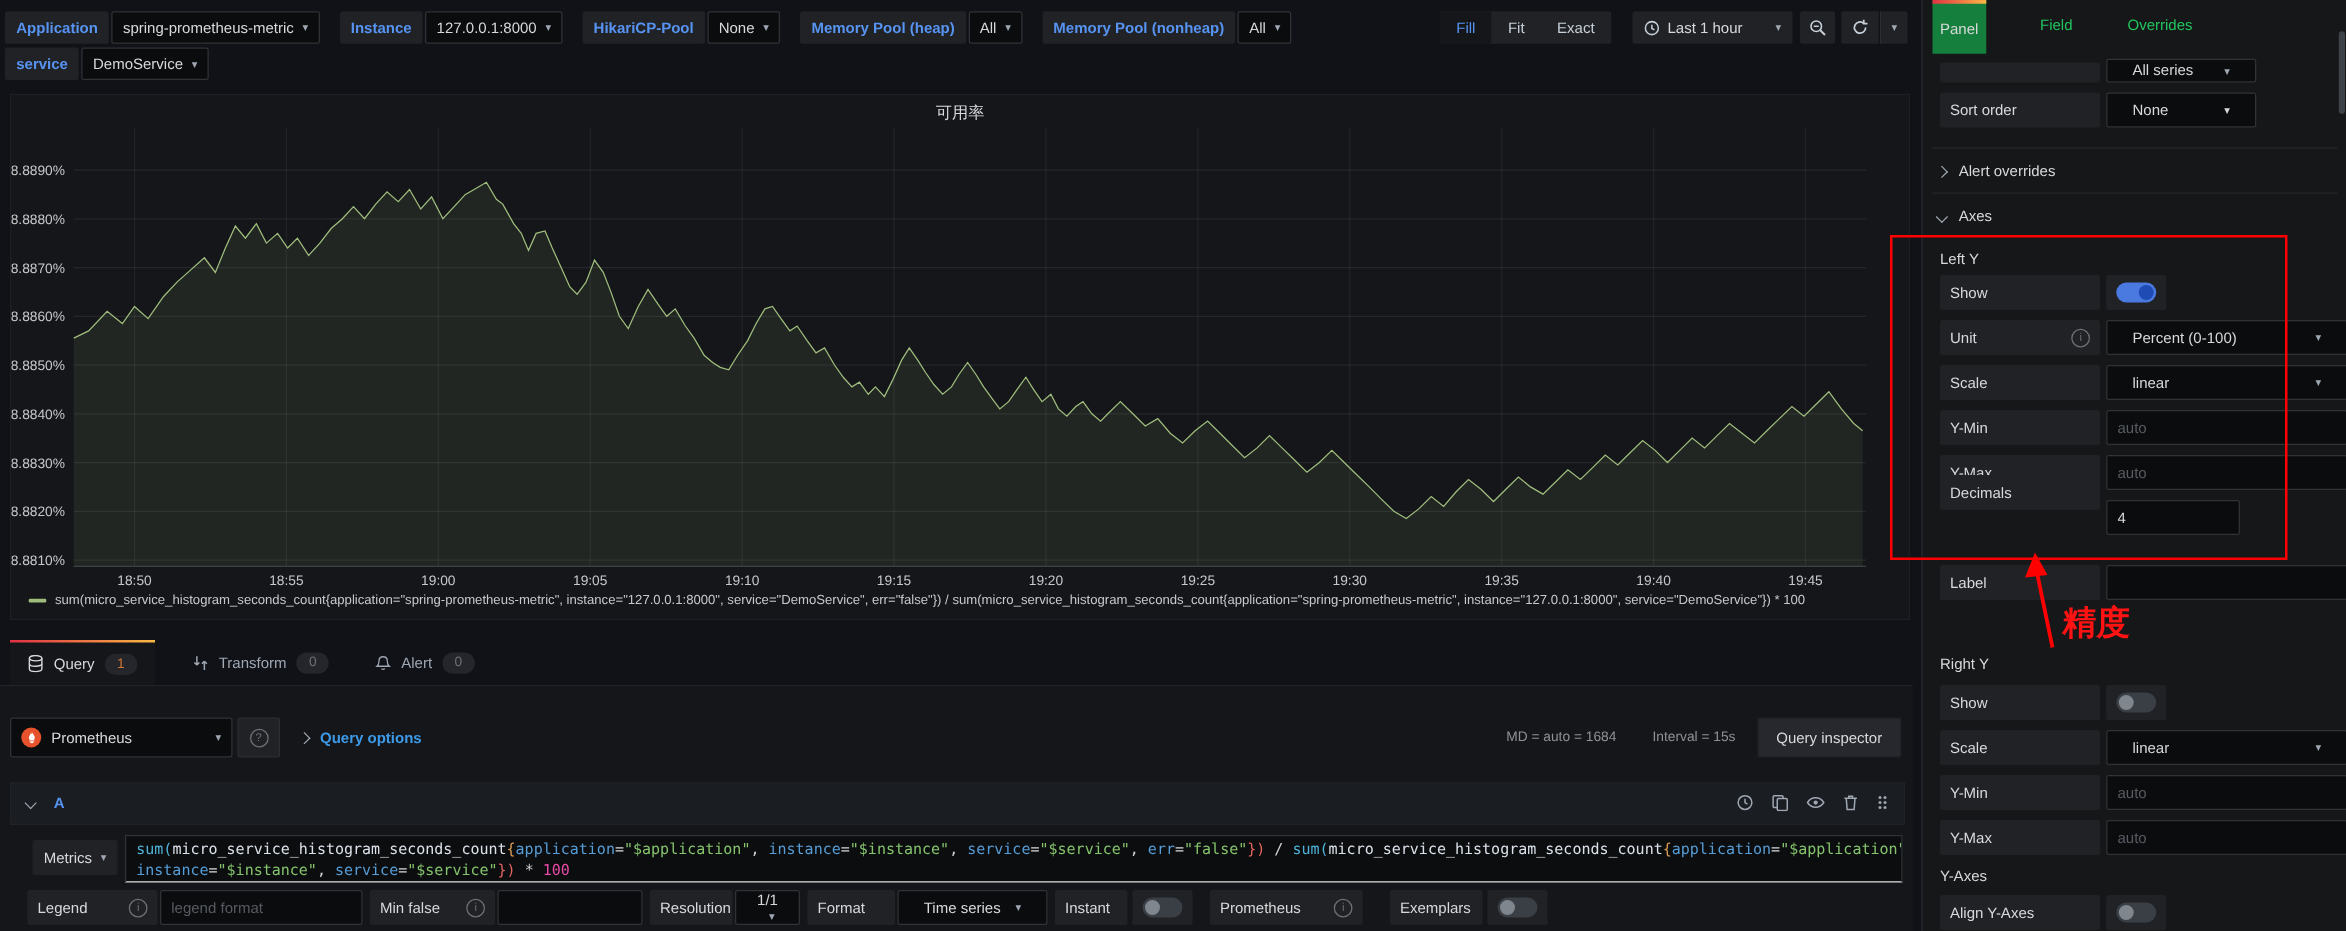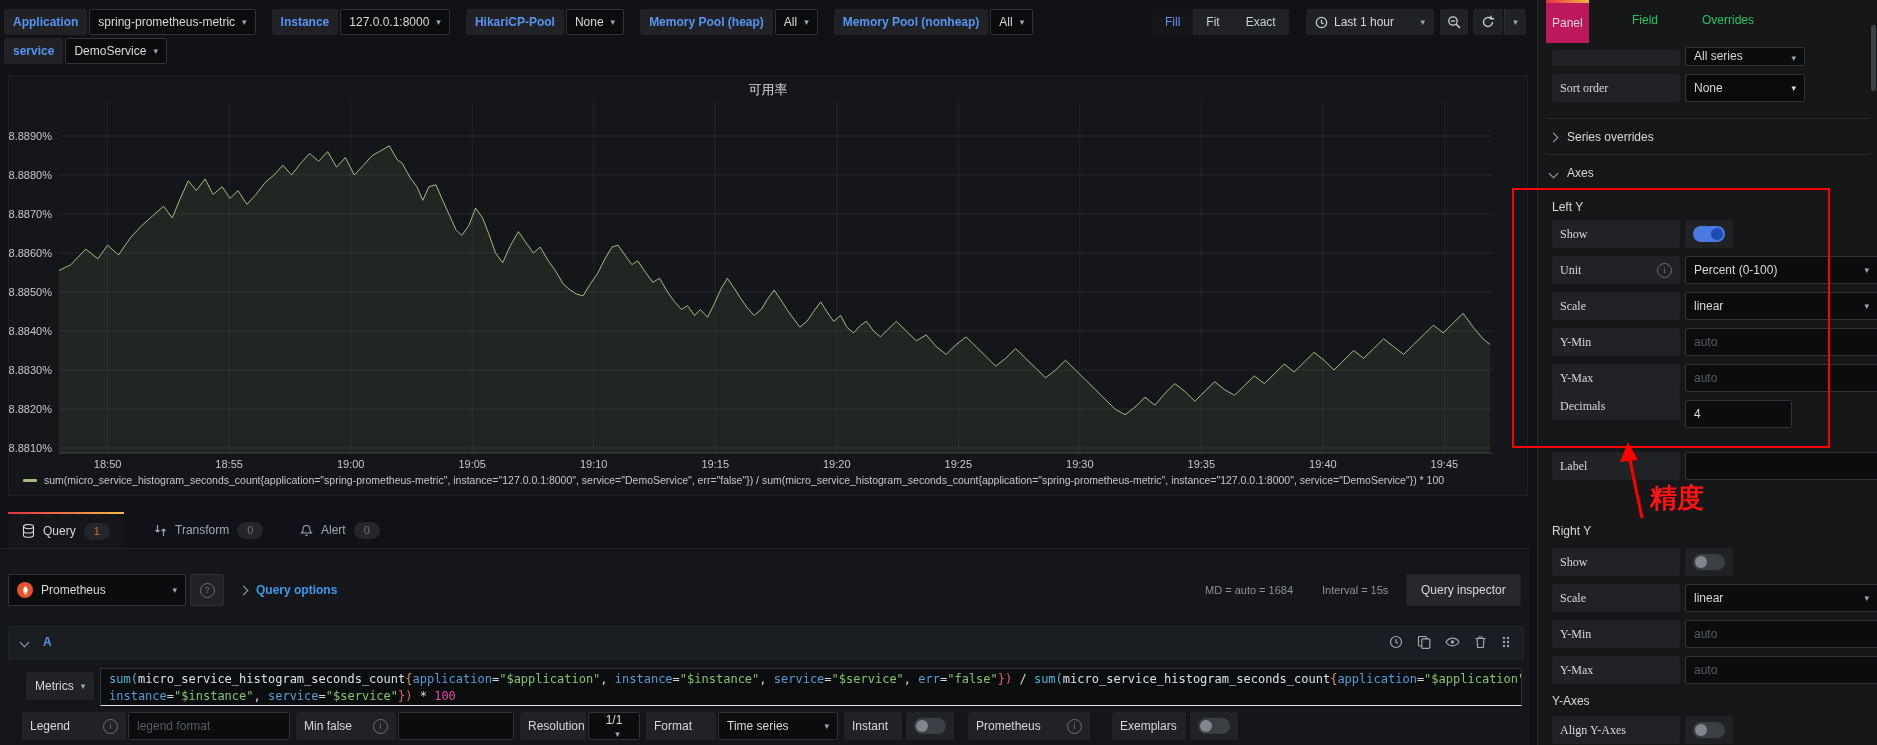--- a/index.html
+++ b/index.html
@@ -26,41 +26,41 @@
   #qcontent{position:absolute;left:0;top:36px;width:1530px;height:197px;background:#141619;border-top:1px solid #202226;}
   .qtab{position:absolute;top:0;height:36px;display:flex;align-items:center;padding:0 14px;color:#9fa7b3;box-sizing:border-box;}
   .qtab.active{background:#141619;color:#d8d9da;border-top:2px solid transparent;
     border-image:linear-gradient(90deg,#e02f44,#f9ba45) 1;}
   .badge{margin-left:8px;background:#24262b;border-radius:9px;min-width:18px;height:17px;display:flex;align-items:center;justify-content:center;font-size:11px;color:#6e7177;padding:0 4px;}
   .badge.warn{color:#cf7434;}
   .lbox{background:#202226;border-radius:2px;height:28px;display:flex;align-items:center;padding:0 8px;box-sizing:border-box;color:#d8d9da;justify-content:space-between;}
   .infoi{width:13px;height:13px;border:1px solid #6e7177;border-radius:50%;color:#6e7177;font-size:9px;display:inline-flex;align-items:center;justify-content:center;margin-left:8px;flex:0 0 auto;}
   .inp{background:#0b0c0e;border:1px solid #2f3236;border-radius:2px;height:28px;box-sizing:border-box;color:#d8d9da;font-size:12px;padding:0 8px;font-family:inherit;}
   .inp::placeholder{color:#575b61;}
-  .sel{background:#0b0c0e;border:1px solid #2f3236;border-radius:2px;height:28px;box-sizing:border-box;color:#d8d9da;display:flex;align-items:center;padding:0 8px;justify-content:space-between;white-space:nowrap;}
+  .sel{background:#0b0c0e;border:1px solid #2f3236;border-radius:2px;height:28px;box-sizing:border-box;color:#d8d9da;display:flex;align-items:center;padding:0 20px;justify-content:space-between;white-space:nowrap;}
   .toggle{width:32px;height:16px;border-radius:9px;position:relative;}
   .toggle.on{background:#4a79e0;}
   .toggle.off{background:#3a3f45;}
   .toggle .knob{position:absolute;top:2px;width:12px;height:12px;border-radius:50%;}
   .toggle.on .knob{right:2px;background:#1f4bb4;}
   .toggle.off .knob{left:2px;background:#80868d;}
   .togglebox{background:#202226;border-radius:2px;height:28px;width:48px;display:flex;align-items:center;justify-content:center;}
   #codebox{left:100px;top:668px;width:1422px;height:38px;background:#0b0d0f;border:1px solid #2f3236;border-bottom:1px solid #e3e3e3;box-sizing:border-box;font-family:"DejaVu Sans Mono","Liberation Mono",monospace;font-size:12px;line-height:17px;padding:2px 8px;white-space:nowrap;overflow:hidden;}
   .tk-fn{color:#4fb3d9}.tk-metric{color:#dbe1e9}.tk-brace{color:#d79b53}.tk-close{color:#e3645f}
   .tk-key{color:#569cd6}.tk-op{color:#d4d4d4}.tk-str{color:#85c46c}.tk-num{color:#e64aa5}
   
   #sidebar{left:1537px;top:0;width:340px;height:745px;background:#161719;border-left:1px solid #26282c;}
   .stab{position:absolute;top:0;height:40px;display:flex;align-items:center;color:#22c55e;padding:0 6px;}
-  .stab.active{color:#d8d9da;border-top:3px solid transparent;border-image:linear-gradient(90deg,#e02f44,#f9ba45) 1;background:#be185d;}
+  .stab.active{color:#d8d9da;border-top:3px solid transparent;border-image:linear-gradient(90deg,#e02f44,#f9ba45) 1;background:#15803d;}
   .chev{display:inline-block;width:6px;height:6px;border-right:1.5px solid #9fa7b3;border-bottom:1.5px solid #9fa7b3;}
   .chev.right{transform:rotate(-45deg);}
   .chev.down{transform:rotate(45deg);}
   .shéad{font-size:12px;color:#d8d9da;}
   .divider{position:absolute;left:8px;width:324px;border-top:1px solid #26282c;}
-  .srow-label{position:absolute;left:14px;width:128px;font-family:Liberation Serif, serif;}
+  .srow-label{position:absolute;left:14px;width:128px;}
   .srow-ctrl{position:absolute;left:147px;}
   #redrect{left:1512px;top:188px;width:314px;height:256px;border:2px solid #ff0000;z-index:30;pointer-events:none;}
   #cn-label{left:1650px;top:480px;color:#ff1212;font-size:27px;font-weight:bold;z-index:31;}
   #scrollthumb{left:1871px;top:25px;width:5px;height:66px;background:#3d4148;border-radius:3px;z-index:5;}
 </style>
 </head>
 <body>
 
 <div id="root">
 
@@ -360,21 +360,21 @@
         <span>Sort order</span>
       </div>
     <div class="abs sel srow-ctrl" style="top:74px;width:120px;">
       <span>None</span>
         <span class="caret" style="color:#d8d9da;">▾</span>
     </div>
 
     <div class="divider" style="top:118px;"></div>
     <div class="abs row" style="left:12px;top:130px;gap:10px;">
       <span class="chev right"></span>
-      <span class="shéad">Series overrides</span>
+      <span class="shéad">Alert overrides</span>
     </div>
     <div class="divider" style="top:154px;"></div>
     <div class="abs row" style="left:12px;top:166px;gap:10px;">
       <span class="chev down"></span>
       <span class="shéad">Axes</span>
     </div>
 
     <div class="abs shéad" style="left:14px;top:200px;">Left Y</div>
 
     <div class="abs lbox srow-label" style="top:220px;">
@@ -406,21 +406,21 @@
     <div class="abs lbox srow-label" style="top:328px;">
         <span>Y-Min</span>
       </div>
     <input class="abs inp srow-ctrl" style="top: 328px; width: 193px;" placeholder="auto">
 
     <div class="abs lbox srow-label" style="top:364px;">
         <span>Y-Max</span>
       </div>
     <input class="abs inp srow-ctrl" style="top: 364px; width: 193px;" placeholder="auto">
 
-    <div class="abs lbox srow-label" style="top:392px;">
+    <div class="abs lbox srow-label" style="top:380px;">
         <span>Decimals</span>
       </div>
     <input class="abs inp srow-ctrl" style="top: 400px; width: 107px;" id="decimals-input" value="4">
 
     <div class="abs lbox srow-label" style="top:452px;">
         <span>Label</span>
       </div>
     <input class="abs inp srow-ctrl" style="top: 452px; width: 193px;">
 
     <div class="abs shéad" style="left:14px;top:524px;">Right Y</div>

